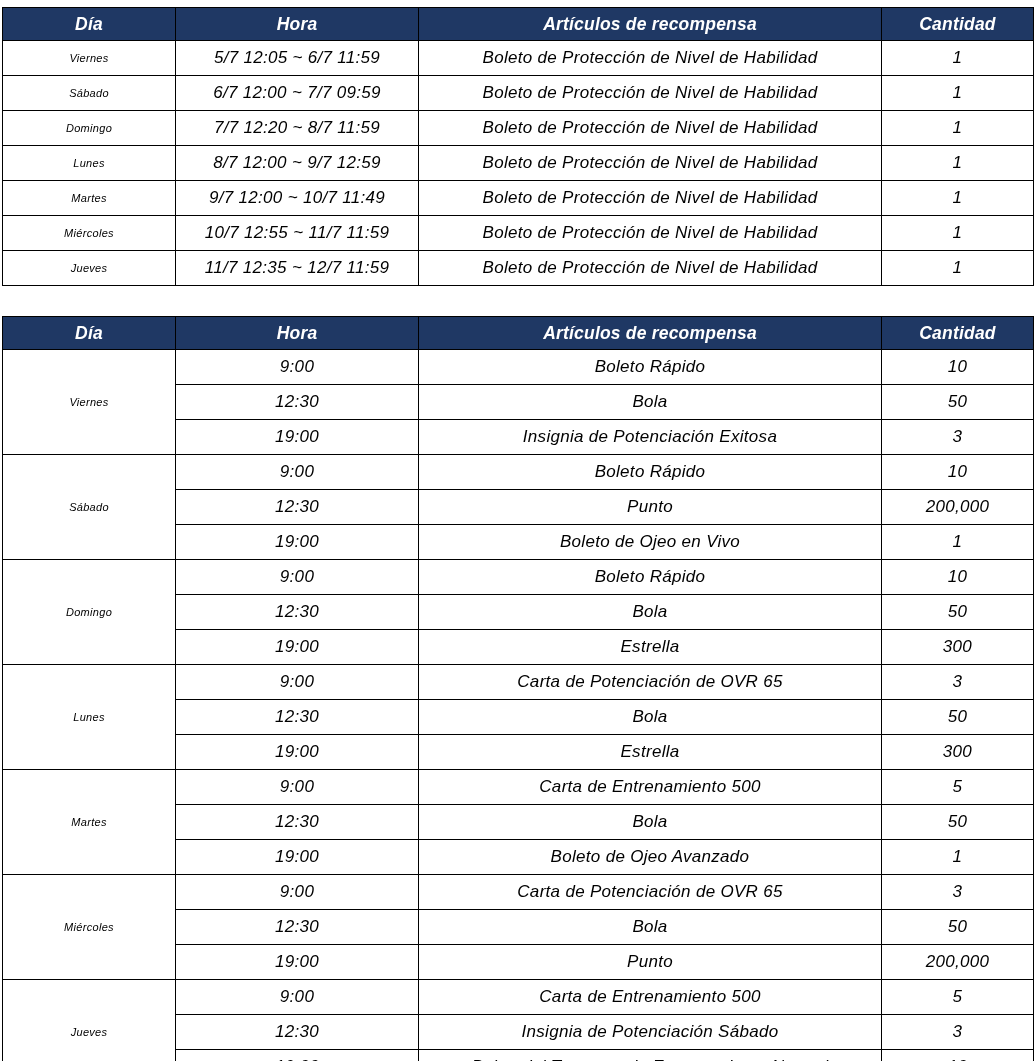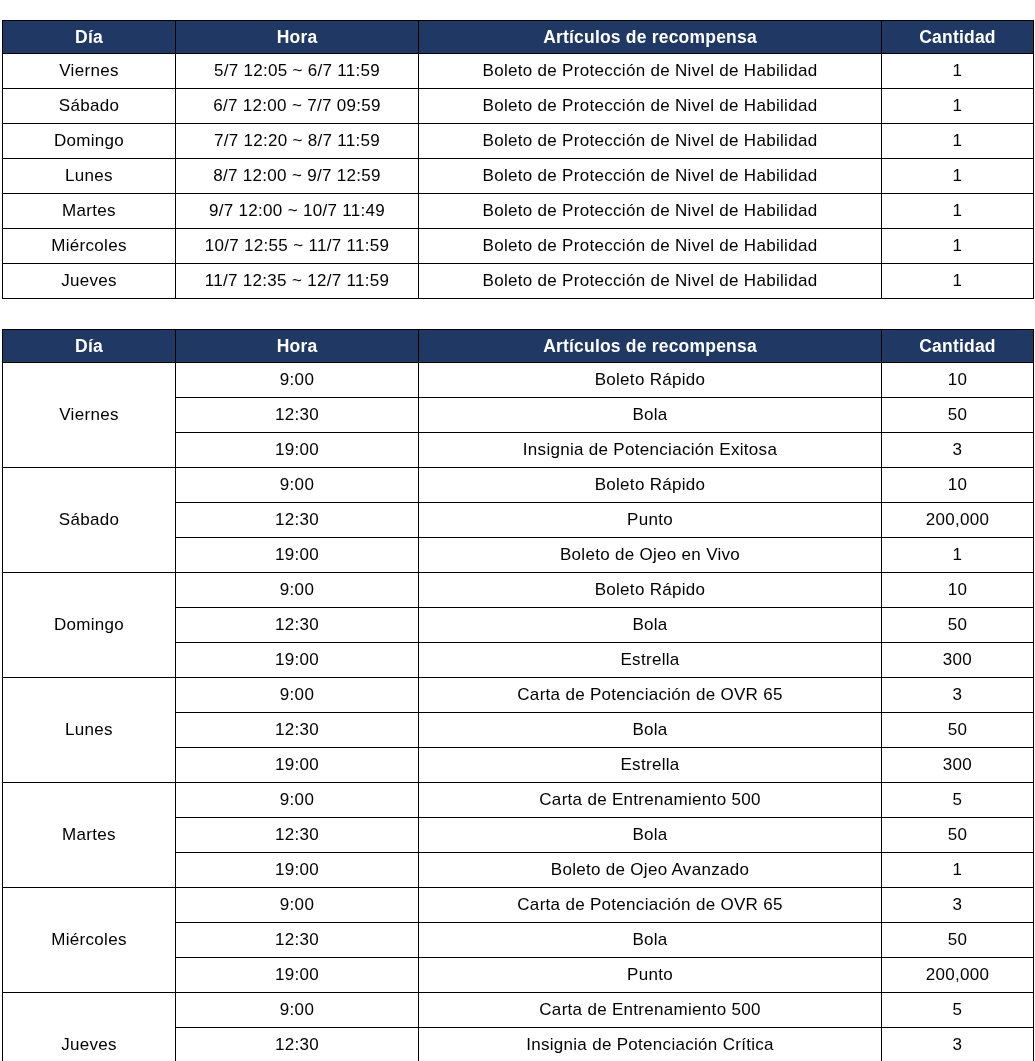--- a/index.html
+++ b/index.html
@@ -5,22 +5,23 @@
   html, body {
     margin: 0;
     padding: 0;
     background: #ffffff;
     font-family: "Liberation Sans", "DejaVu Sans", sans-serif;
   }
   .page {
     width: 1035px;
     height: 1061px;
     box-sizing: border-box;
-    padding: 20px 2px;
+    padding: 7px 2px;
     background: #ffffff;
+    font-style: italic;
   }
   table {
     border-collapse: collapse;
     table-layout: fixed;
     width: 1031px;
   }
   col.c-dia  { width: 173px; }
   col.c-hora { width: 243px; }
   col.c-item { width: 463px; }
   col.c-qty  { width: 152px; }
@@ -40,21 +41,21 @@
     font-size: 17.5px;
     font-weight: 700;
     letter-spacing: 0.2px;
   }
   td {
     height: 34px;
     font-size: 17px;
     color: #000000;
     letter-spacing: 0.3px;
   }
-  td.day { font-size: 17px; margin-top: 24px; }
+  td.day { font-size: 11px; margin-top: 24px; }
   #table2 { margin-top: 30px; }
 </style>
 </head>
 <body>
 
 <div class="page">
 
   <table id="table1">
     <colgroup>
         <col class="c-dia">
@@ -236,21 +237,21 @@
       </tr>
 
       <tr>
         <td class="day" rowspan="3">Jueves</td>
         <td>9:00</td>
         <td>Carta de Entrenamiento 500</td>
         <td>5</td>
       </tr>
       <tr>
         <td>12:30</td>
-        <td>Insignia de Potenciación Crítica</td>
+        <td>Insignia de Potenciación Sábado</td>
         <td>3</td>
       </tr>
       <tr>
         <td>19:00</td>
         <td>Bol&nbsp;&nbsp;&nbsp;&nbsp;&nbsp;del Traspaso de Entrenamiento Normal</td>
         <td>10</td>
       </tr>
     </tbody>
   </table>
 

